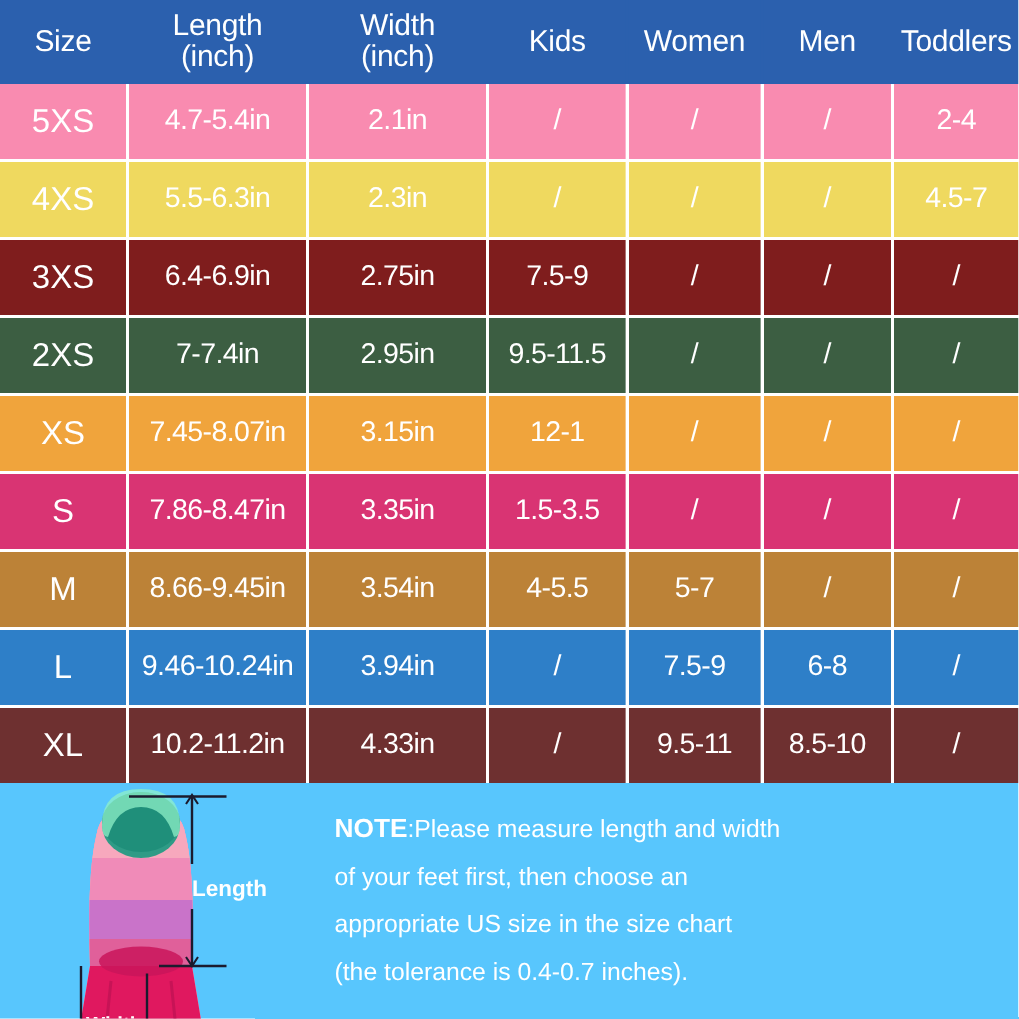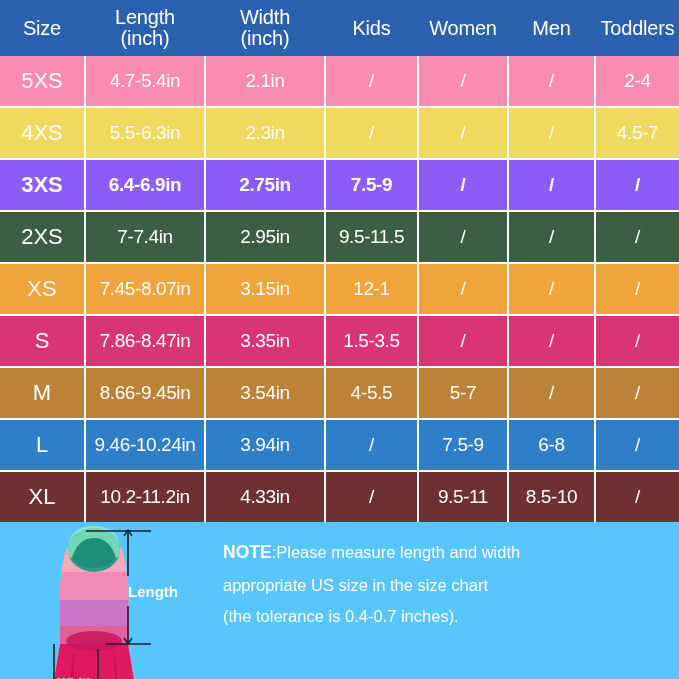--- a/index.html
+++ b/index.html
@@ -156,21 +156,21 @@
         </tr>
         <tr style="background: rgb(239, 217, 95);">
           <td class="size-cell">4XS</td>
           <td>5.5-6.3in</td>
           <td>2.3in</td>
           <td>/</td>
           <td>/</td>
           <td>/</td>
           <td>4.5-7</td>
         </tr>
-        <tr style="background: #8b5cf6; font-weight: bold;">
+        <tr style="background: #7f1d1d;">
           <td class="size-cell">3XS</td>
           <td>6.4-6.9in</td>
           <td>2.75in</td>
           <td>7.5-9</td>
           <td>/</td>
           <td>/</td>
           <td>/</td>
         </tr>
         <tr style="background: rgb(60, 94, 66); padding-left: 34px;">
           <td class="size-cell">2XS</td>
@@ -280,18 +280,19 @@
           <line x1="90" y1="125" x2="90" y2="162"></line>
           <line x1="42" y1="157" x2="52" y2="157"></line>
           <line x1="84" y1="157" x2="94" y2="157"></line>
         </g>
         <text x="68" y="163" font-family="Liberation Sans, sans-serif" font-size="13.5" font-weight="bold" fill="#ffffff" text-anchor="middle">Width</text>
       </svg>
     </div>
 
     <div class="note-text">
       <span class="note-line"><span class="note-label">NOTE</span><span>:Please measure length and width</span></span>
+      <span class="note-line">of your feet first, then choose an</span>
       <span class="note-line">appropriate US size in the size chart</span>
       <span class="note-line">(the tolerance is 0.4-0.7 inches).</span>
     </div>
 
   </div>
 </div>
 
 </body></html>

